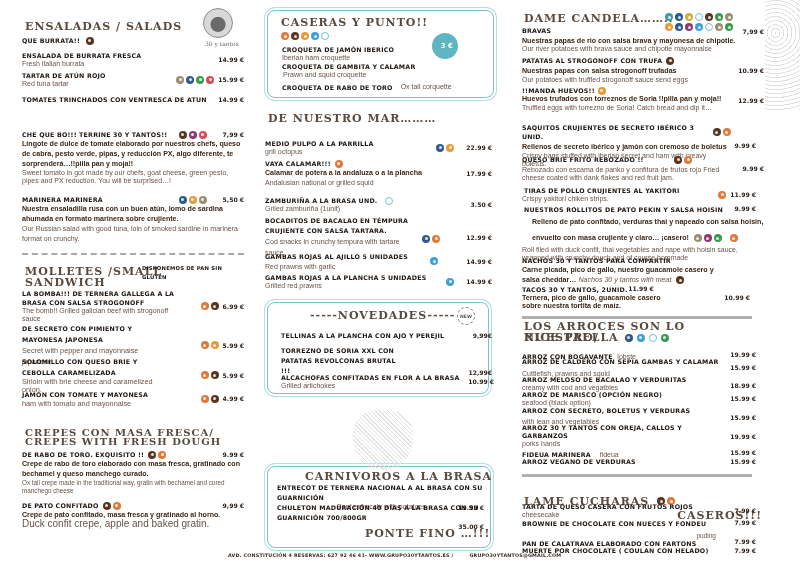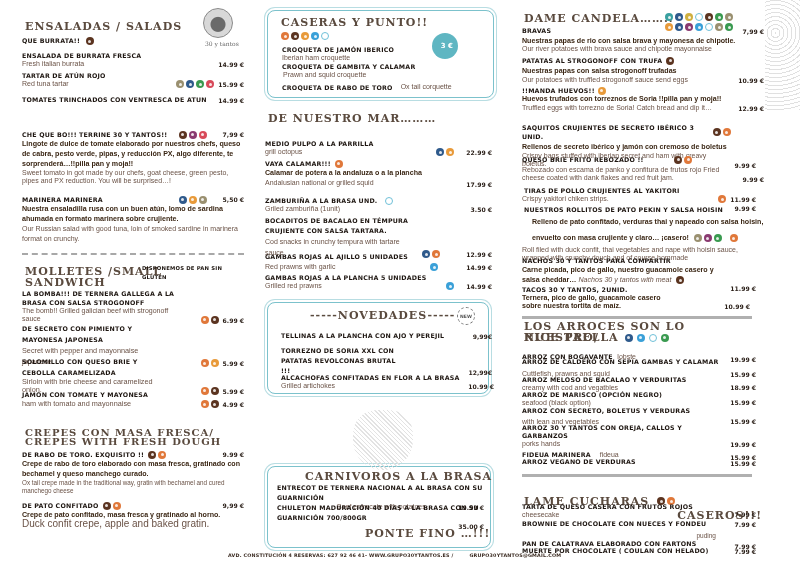--- a/index.html
+++ b/index.html
@@ -10,21 +10,21 @@
   .col-left { left: 22px; width: 222px; }
   .col-mid { left: 265px; width: 245px; }
   .col-right { left: 522px; width: 242px; }
 
   .sec-title { font-family: "DejaVu Serif", serif; font-weight: bold; color: #5a4a3e; letter-spacing: 1px; font-size: 11px; line-height: 11px; text-transform: uppercase; }
   .item-name { font-family: "DejaVu Sans", sans-serif; font-weight: bold; font-size: 6.3px; letter-spacing: 0.2px; color: #1e1611; text-transform: uppercase; line-height: 9px; }
   .item-desc-es { font-family: "Liberation Sans", sans-serif; font-weight: bold; font-size: 7.1px; line-height: 10px; color: #3a2614; }
   .item-desc-en { font-family: Liberation Sans, sans-serif; font-size: 7px; line-height: 8.4px; color: #6a5246; }
   .price { font-family: "DejaVu Sans", sans-serif; font-weight: bold; font-size: 6.1px; color: #2a1f18; white-space: nowrap; }
 
-  .row { position: absolute; left: 0; right: 0; display: flex; align-items: flex-end; }
+  .row { position: absolute; left: 0; right: 0; display: flex; align-items: center; }
   .row .grow { flex: 1; }
   .row .price { margin-left: 4px; }
   .abs { position: absolute; }
 
   .icons { display: inline-flex; gap: 2px; align-items: center; vertical-align: middle; }
   .ic { width: 8px; height: 8px; border-radius: 50%; display: inline-block; position: relative; }
   .ic::after { content: ""; position: absolute; left: 2.5px; top: 2.5px; width: 3px; height: 3px; border-radius: 50%; background: rgba(255,255,255,0.85); }
   .ic-orange { background: #e0783a; }
   .ic-brown { background: #5b3420; }
   .ic-amber { background: #e89a3a; }

